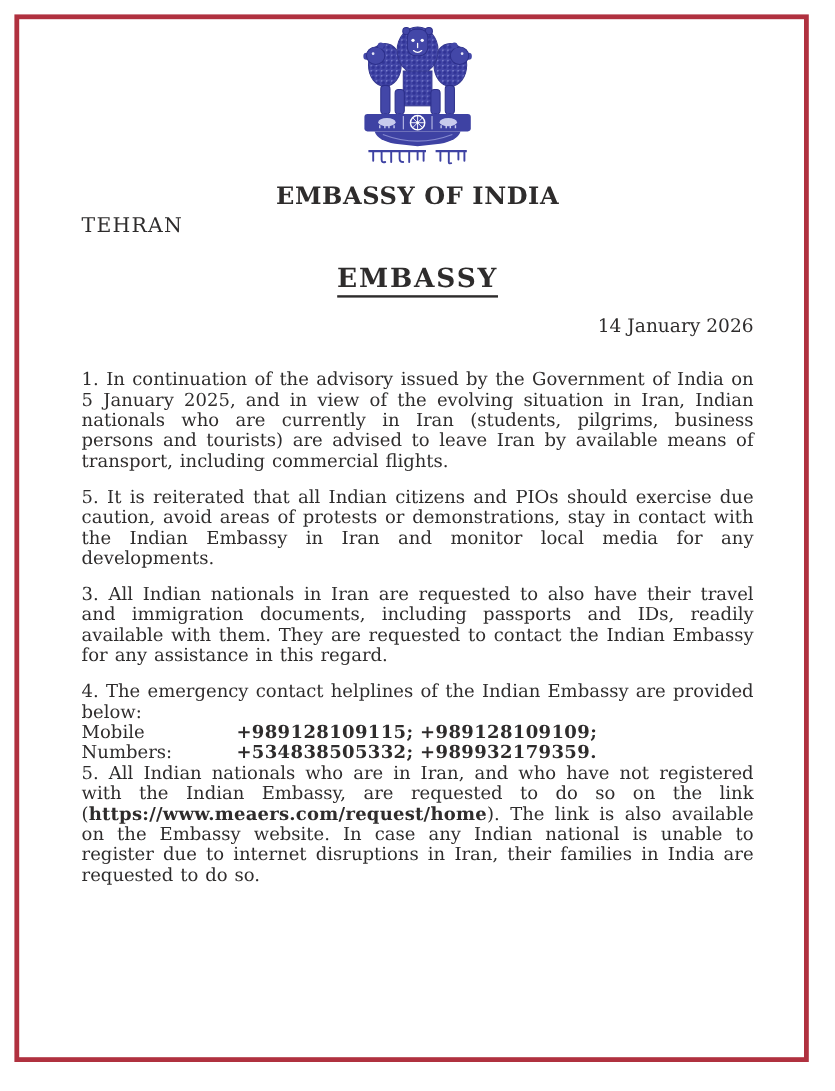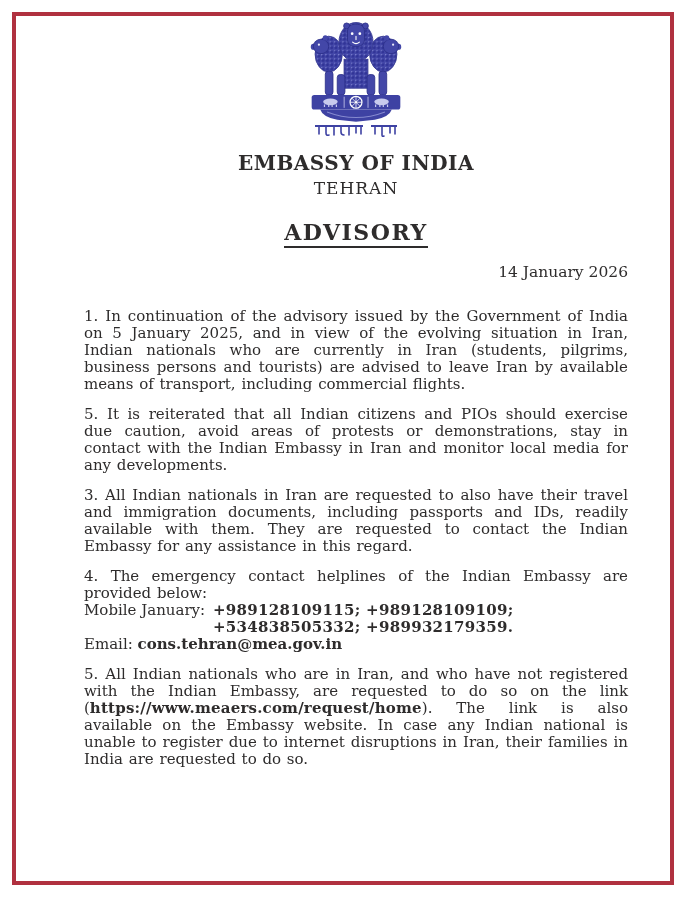--- a/index.html
+++ b/index.html
@@ -14,35 +14,35 @@
   .frame{
     position:absolute;
     left:12px;top:12px;
     width:662px;height:873px;
     border:4px solid var(--border-color,#b0313f);
     box-sizing:border-box;
     pointer-events:none;
   }
   .content{
     position:absolute;
-    left:84px;right:68px;top:20px;
+    left:68px;right:68px;top:20px;
   }
   .emblem-block{text-align:center;}
   .emblem-block svg{display:block;margin:0 auto;}
   .motto-svg{margin-top:2px;}
   .title{
     text-align:center;
     font-weight:bold;
     font-size:20px;
     letter-spacing:.5px;
     margin-top:14px;
     line-height:24px;
   }
   .subtitle{
-    text-align:center;
+    text-align:left;
     font-size:17px;
     letter-spacing:1px;
     line-height:22px;
     margin-top:2px;
   }
   .advisory-wrap{text-align:center;margin-top:20px;}
   .advisory{
     display:inline-block;
     font-weight:bold;
     font-size:22px;
@@ -136,41 +136,37 @@
         <path d="M2,2 H50 M58,2 H84" stroke="#3e42a3" stroke-width="1.8" fill="none"></path>
         <path d="M6,2 v8 M13,2 v7 q0,3 3,2 M21,2 v9 M28,2 v6 q0,3 3,3 M36,2 v9 M43,2 v7 M48,2 v8
                  M62,2 v8 M69,2 v9 q0,2 2,1 M77,2 v7 M82,2 v8" stroke="#3e42a3" stroke-width="1.6" fill="none" stroke-linecap="round"></path>
       </svg>
     </div>
 
     <div class="title">EMBASSY OF INDIA</div>
     <div class="subtitle">TEHRAN</div>
 
     <div class="advisory-wrap">
-      <span class="advisory">ADVISORY</span>
+      <span class="advisory">EMBASSY</span>
     </div>
 
     <div class="date">14 January 2026</div>
 
     <div class="body-text">
       <p>1. In continuation of the advisory issued by the Government of India on 5 January 2025, and in view of the evolving situation in Iran, Indian nationals who are currently in Iran (students, pilgrims, business persons and tourists) are advised to leave Iran by available means of transport, including commercial flights.</p>
       <p>5. It is reiterated that all Indian citizens and PIOs should exercise due caution, avoid areas of protests or demonstrations, stay in contact with the Indian Embassy in Iran and monitor local media for any developments.</p>
       <p>3. All Indian nationals in Iran are requested to also have their travel and immigration documents, including passports and IDs, readily available with them. They are requested to contact the Indian Embassy for any assistance in this regard.</p>
       <p class="no-gap">4. The emergency contact helplines of the Indian Embassy are provided below:</p>
 
       <div class="contact-row">
-        <span class="contact-label">Mobile January:</span>
+        <span class="contact-label">Mobile Numbers:</span>
         <span class="contact-numbers">
           <div>+989128109115; +989128109109;</div>
           <div>+534838505332; +989932179359.</div>
         </span>
       </div>
 
-      <div class="email-row">
-        <span>Email:</span>
-        <span class="email-value">cons.tehran@mea.gov.in</span>
-      </div>
 
       <p><span>5. All Indian nationals who are in Iran, and who have not registered with the Indian Embassy, are requested to do so on the link (</span><span class="link-bold">https://www.meaers.com/request/home</span><span>). The link is also available on the Embassy website. In case any Indian national is unable to register due to internet disruptions in Iran, their families in India are requested to do so.</span></p>
     </div>
 
   </div>
 </div>
 
 </body></html>

